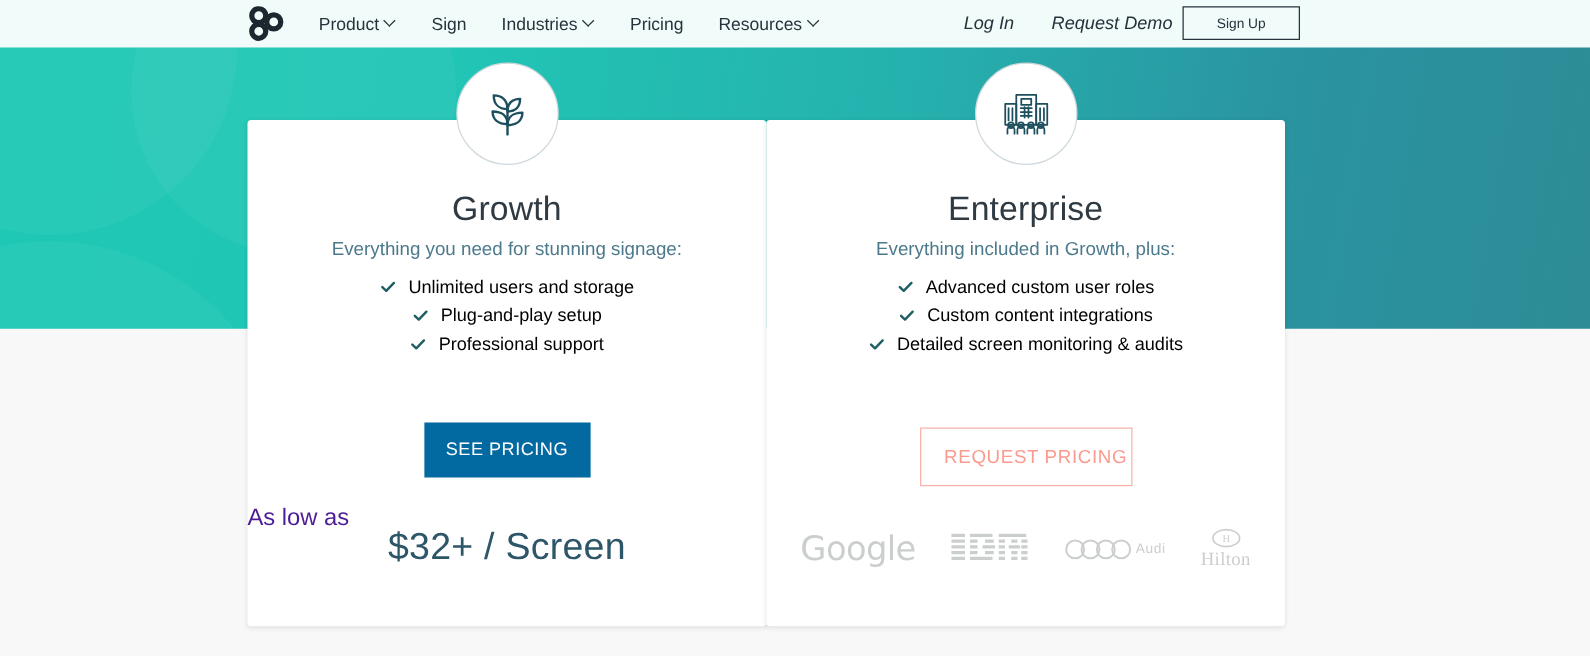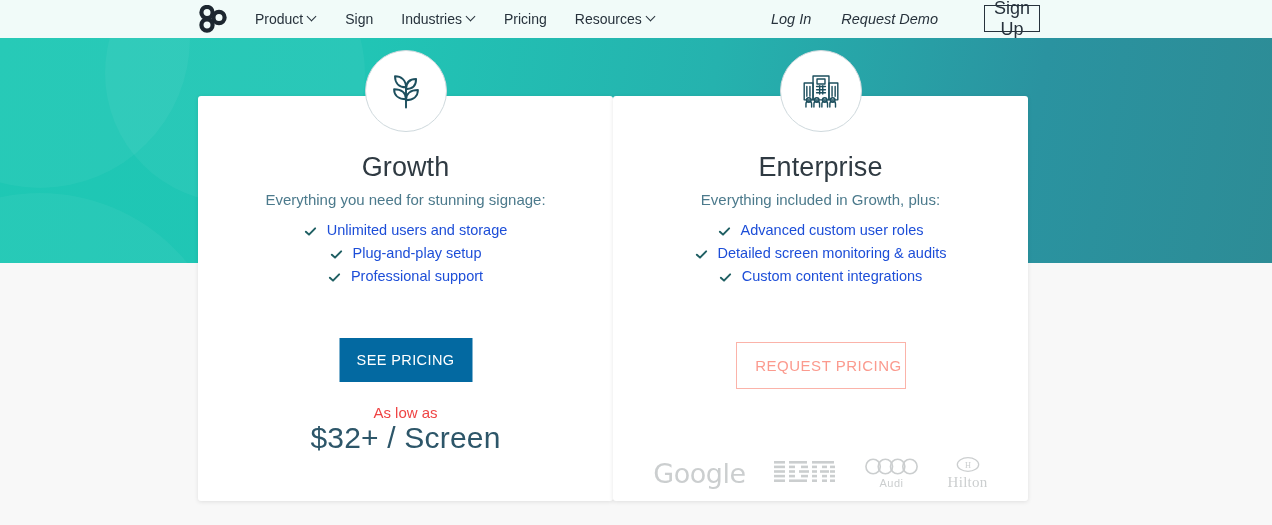--- a/index.html
+++ b/index.html
@@ -90,26 +90,26 @@
     font-size: 14.5px;
     color: #27323c;
     white-space: nowrap;
     cursor: pointer;
   }
 
   .signup-btn {
     position: absolute;
     right: 232px;
     top: 5px;
-    width: 56px;
+    width: 94px;
     height: 27px;
     border: 1.5px solid #27323c;
     background: transparent;
     font-family: "Liberation Sans", sans-serif;
-    font-size: 18px;
+    font-size: 11px;
     color: #27323c;
     cursor: pointer;
     display: flex;
     align-items: center;
     justify-content: center;
   }
 
   
   .banner {
     position: absolute;
@@ -188,24 +188,24 @@
     list-style: none;
     margin: 14px 0 0 0;
     padding: 0;
     display: flex;
     flex-direction: column;
     align-items: center;
     gap: 7px;
   }
   .feature-row {
     display: flex;
-    align-items: center;
+    align-items: flex-start;
     gap: 10px;
     font-size: 14.5px;
-    color: #1d4ed8;
+    color: #000000;
     line-height: 16px;
   }
   .check {
     flex: 0 0 auto;
     width: 13px;
     height: 13px;
     position: relative;
     top: 1px;
   }
 
@@ -245,23 +245,22 @@
     display: flex;
     align-items: center;
     justify-content: center;
     padding-left: 16px;
   }
 
   .aslow {
     position: absolute;
     top: 308px;
     width: 100%;
-    text-align: center;
-    font-size: 15px;
-    color: #ef4444;
+    font-size: 19px;
+    color: #4c1d95;
   }
 
   .price {
     position: absolute;
     top: 325px;
     width: 100%;
     text-align: center;
     font-size: 30px;
     font-weight: 400;
     color: #2d5669;
@@ -277,21 +276,20 @@
     align-items: center;
     justify-content: center;
     gap: 28px;
     opacity: 0.95;
   }
   .logo-cell {
     display: flex;
     align-items: center;
     justify-content: center;
     height: 42px;
-    margin-top: 34px;
   }
   .logo-google {
     font-family: "DejaVu Sans", sans-serif;
     font-size: 27px;
     color: #c9cccd;
     letter-spacing: -0.5px;
   }
   .logo-hilton-text {
     font-family: "Liberation Serif", serif;
     font-size: 15px;
@@ -440,29 +438,29 @@
               </svg>
           </span>
           <span>Advanced custom user roles</span>
         </li>
         <li class="feature-row">
           <span class="check">
             <svg width="13" height="13" viewBox="0 0 14 14" fill="none" stroke="#1f5f63" stroke-width="2.1" stroke-linecap="round" stroke-linejoin="round">
                 <path d="M2 7.2 L5.4 10.4 L12 3.6"></path>
               </svg>
           </span>
-          <span>Detailed screen monitoring &amp; audits</span>
+          <span>Custom content integrations</span>
         </li>
         <li class="feature-row">
           <span class="check">
             <svg width="13" height="13" viewBox="0 0 14 14" fill="none" stroke="#1f5f63" stroke-width="2.1" stroke-linecap="round" stroke-linejoin="round">
                 <path d="M2 7.2 L5.4 10.4 L12 3.6"></path>
               </svg>
           </span>
-          <span>Custom content integrations</span>
+          <span>Detailed screen monitoring &amp; audits</span>
         </li>
       </ul>
 
       <button class="cta-outline">REQUEST PRICING</button>
 
       <div class="logos">
 
         <div class="logo-cell">
           <span class="logo-google">Google</span>
         </div>
@@ -493,21 +491,21 @@
               <rect x="38" y="14.8" width="5" height="2.6"></rect>
                 <rect x="48" y="14.8" width="5" height="2.6"></rect>
                 <rect x="56" y="14.8" width="5" height="2.6"></rect>
               <rect x="38" y="19.4" width="5" height="2.6"></rect>
                 <rect x="48" y="19.4" width="5" height="2.6"></rect>
                 <rect x="56" y="19.4" width="5" height="2.6"></rect>
             </g>
           </svg>
         </div>
 
-        <div class="logo-cell" style="flex-direction:column;gap:2px;">
+        <div class="logo-cell" style="gap:2px;">
           <svg width="56" height="17" viewBox="0 0 58 18">
             <g fill="none" stroke="#c9cccd" stroke-width="1.7">
               <circle cx="9" cy="9" r="7.6"></circle>
               <circle cx="22" cy="9" r="7.6"></circle>
               <circle cx="35" cy="9" r="7.6"></circle>
               <circle cx="48" cy="9" r="7.6"></circle>
             </g>
           </svg>
           <span class="logo-audi-text">Audi</span>
         </div>

